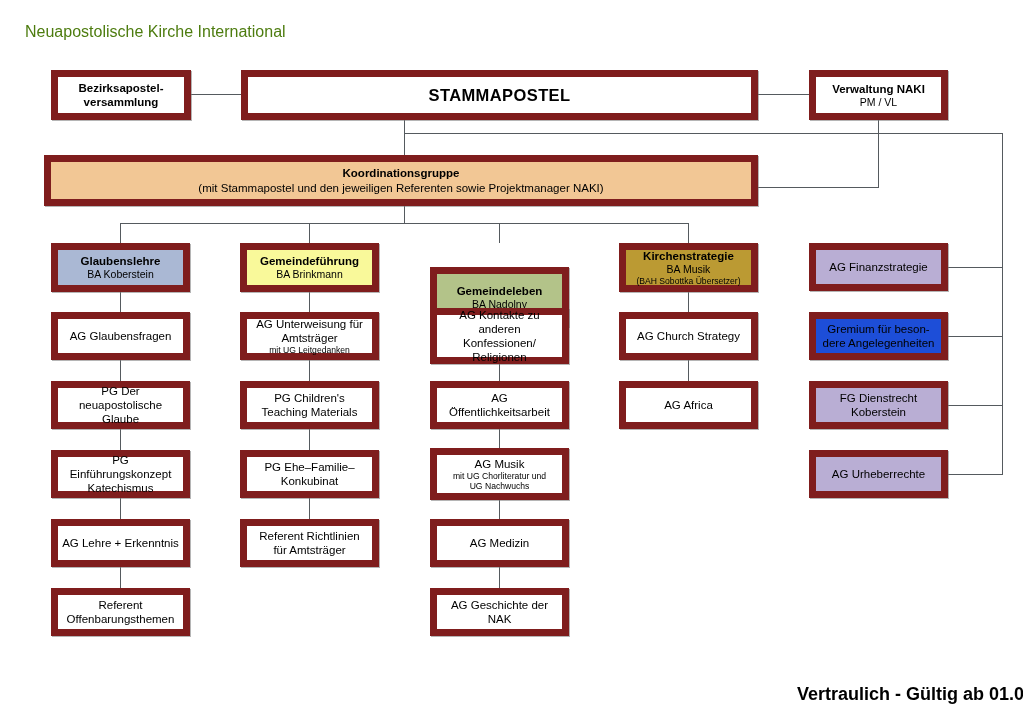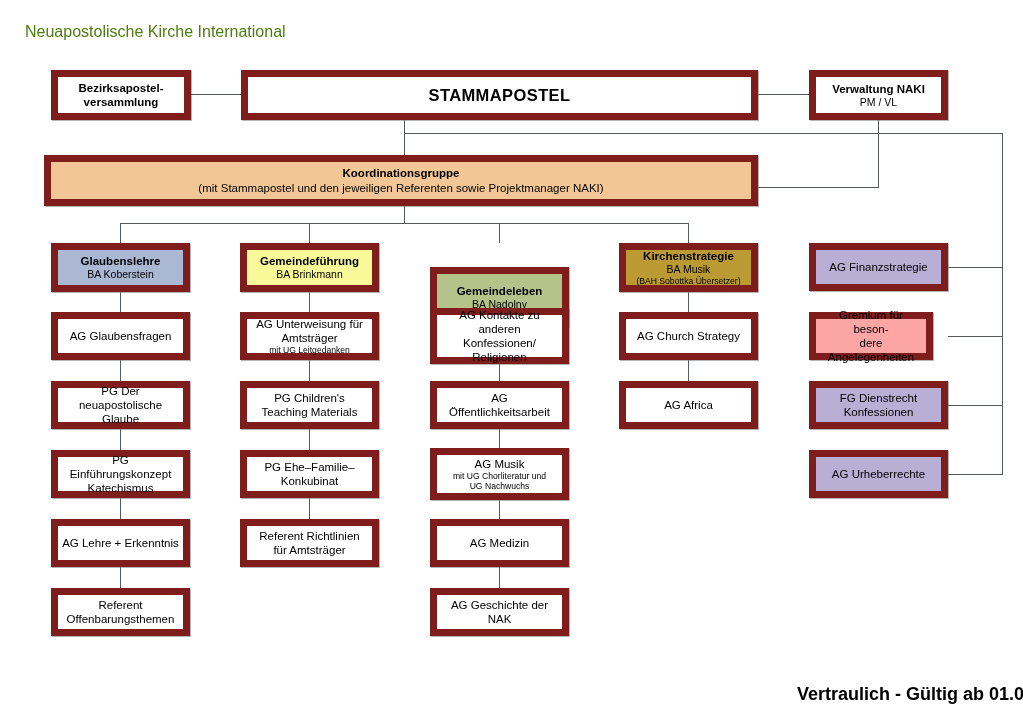--- a/index.html
+++ b/index.html
@@ -196,27 +196,27 @@
   <div class="box" style="left:619px;top:312px;width:139px;height:48px;">
     <div class="t1">AG Church Strategy</div>
   </div>
   <div class="box" style="left:619px;top:381px;width:139px;height:48px;">
     <div class="t1">AG Africa</div>
   </div>
 
   <div class="box" style="left:809px;top:243px;width:139px;height:48px;background:#b9aed4;">
     <div class="t1">AG Finanzstrategie</div>
   </div>
-  <div class="box" style="left:809px;top:312px;width:124px;height:48px;background:#fca5a5;">
+  <div class="box" style="left:809px;top:312px;width:139px;height:48px;background:#1d4ed8;">
     <div class="t1">Gremium für beson-</div>
     <div class="t1">dere Angelegenheiten</div>
   </div>
   <div class="box" style="left:809px;top:381px;width:139px;height:48px;background:#b9aed4;">
     <div class="t1">FG Dienstrecht</div>
-    <div class="t1">Konfessionen</div>
+    <div class="t1">Koberstein</div>
   </div>
   <div class="box" style="left:809px;top:450px;width:139px;height:48px;background:#b9aed4;">
     <div class="t1">AG Urheberrechte</div>
   </div>
 
   <div class="ln hln" style="left:120px;top:336px;width:0px;"></div>
 
   <div class="footer-txt" style="left:797px;top:684px;">Vertraulich - Gültig ab 01.01.2011</div>
 </div>
 

